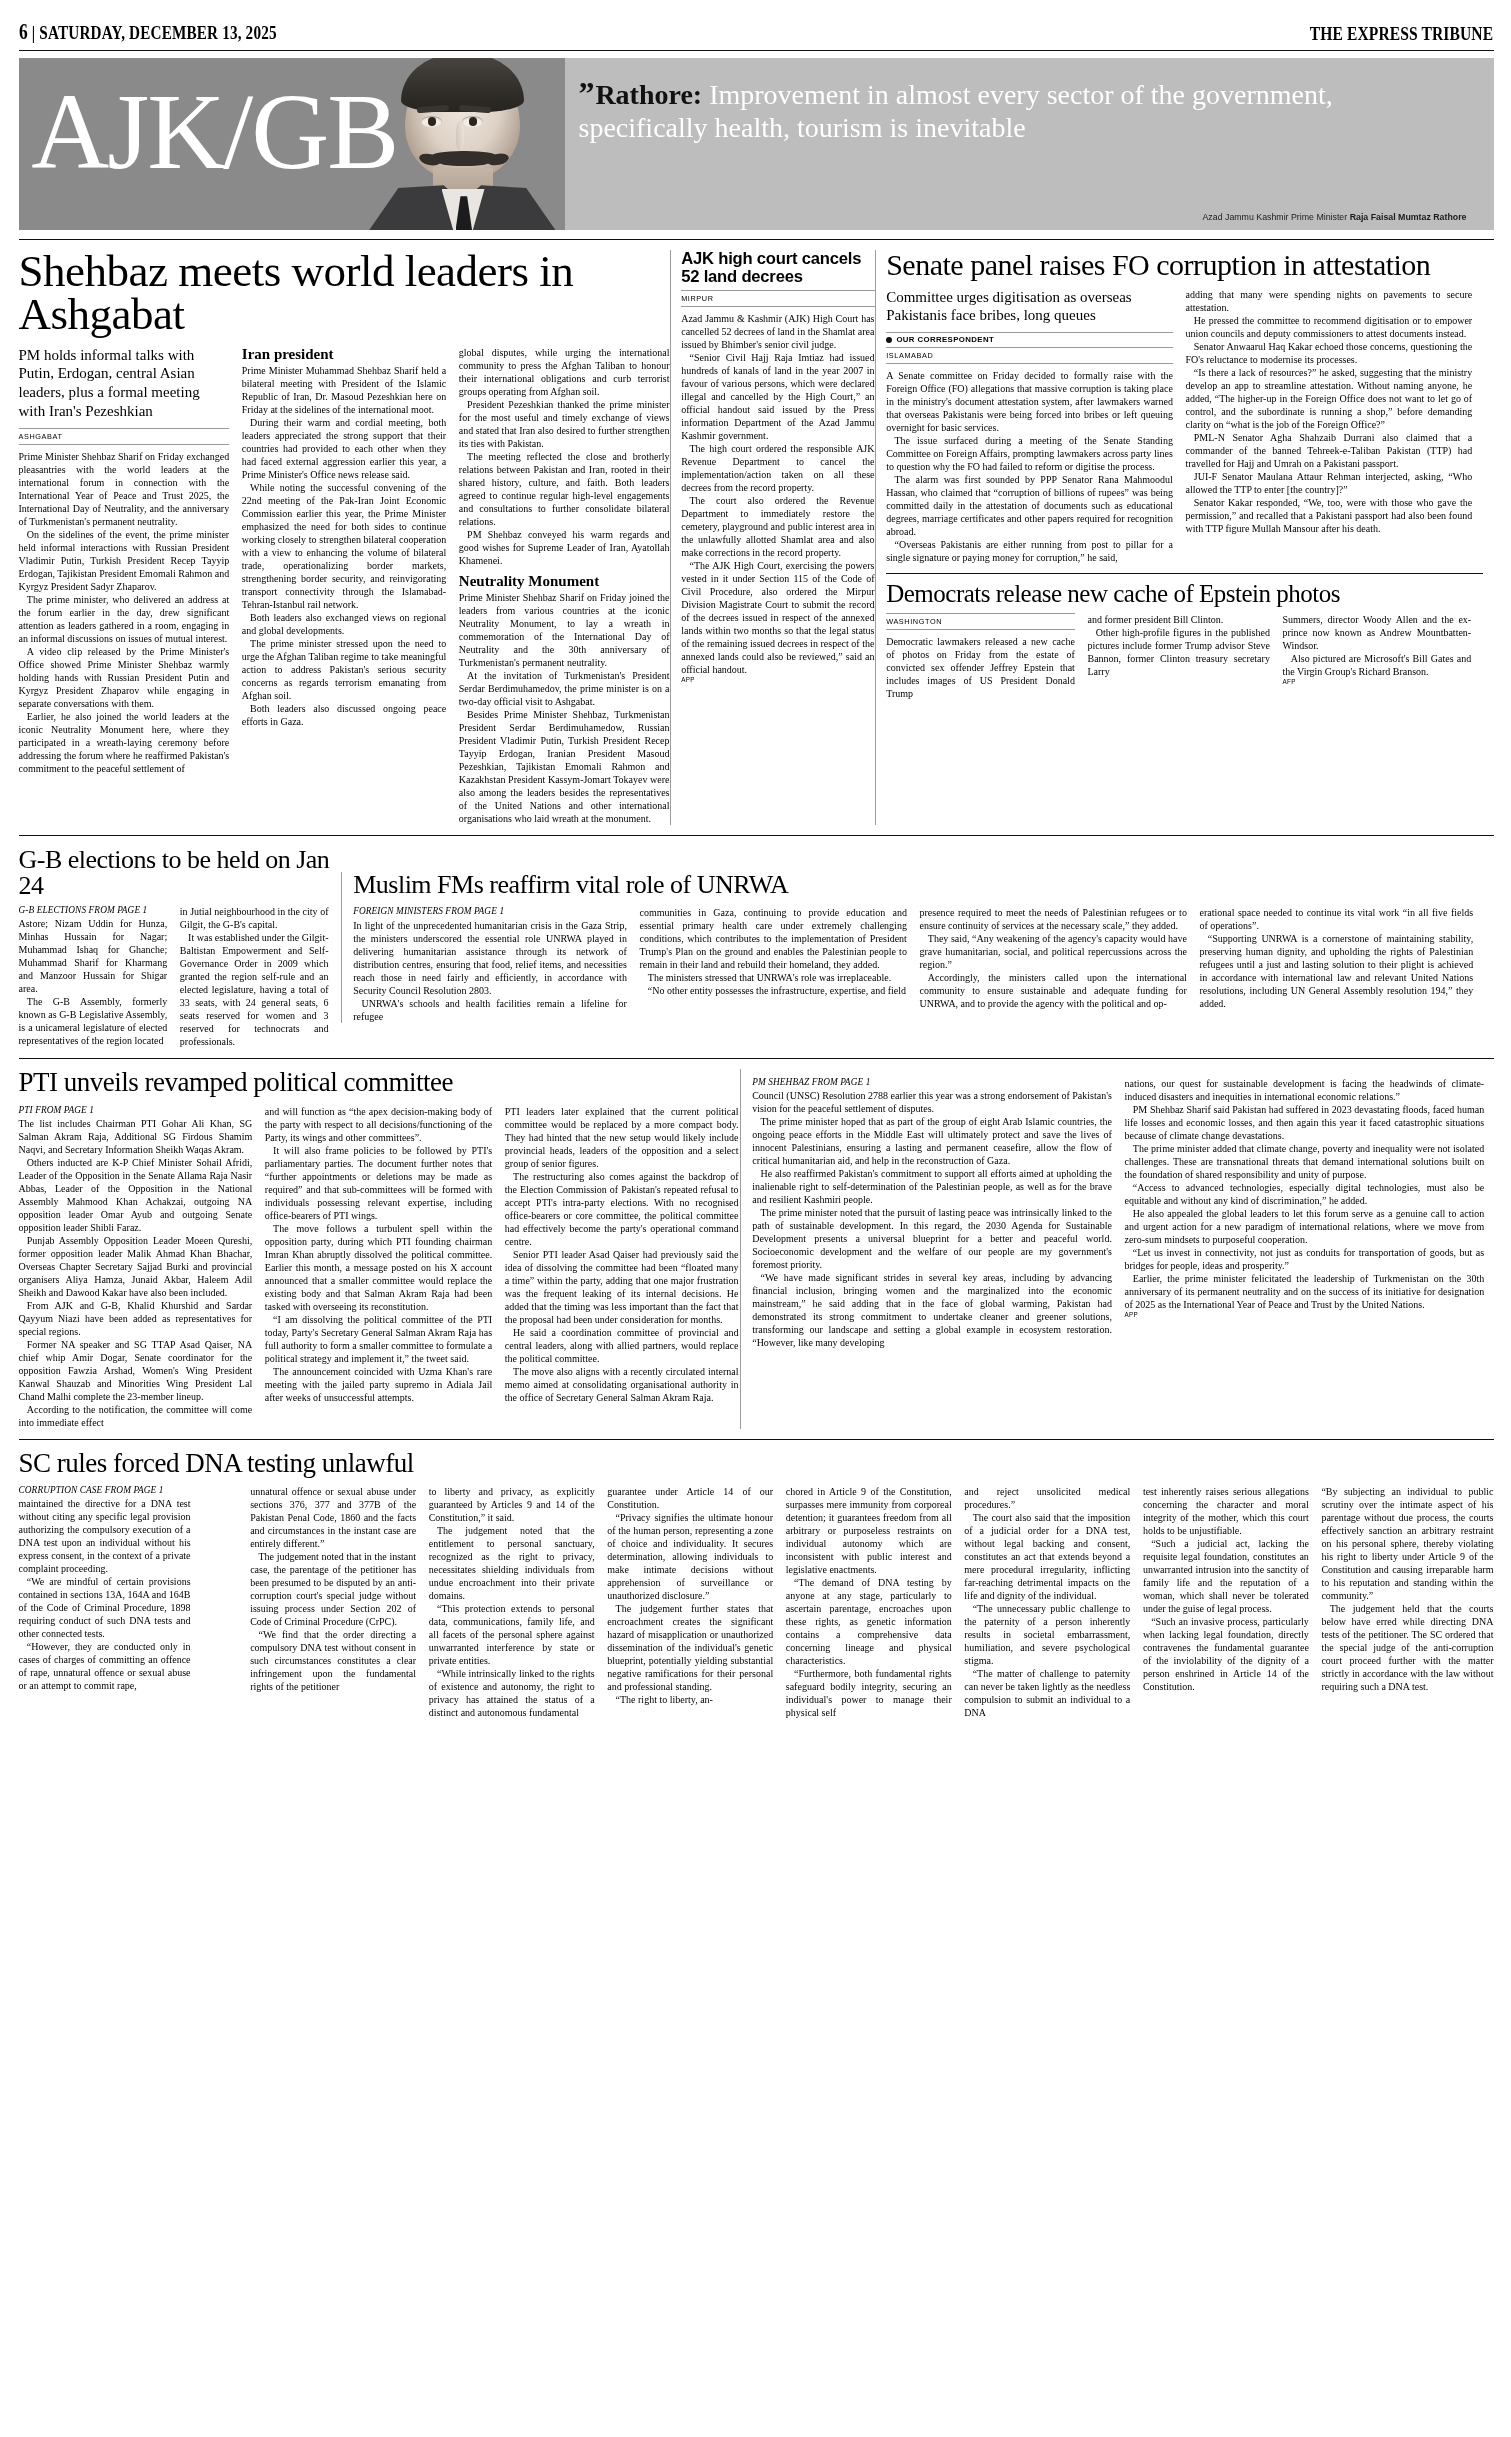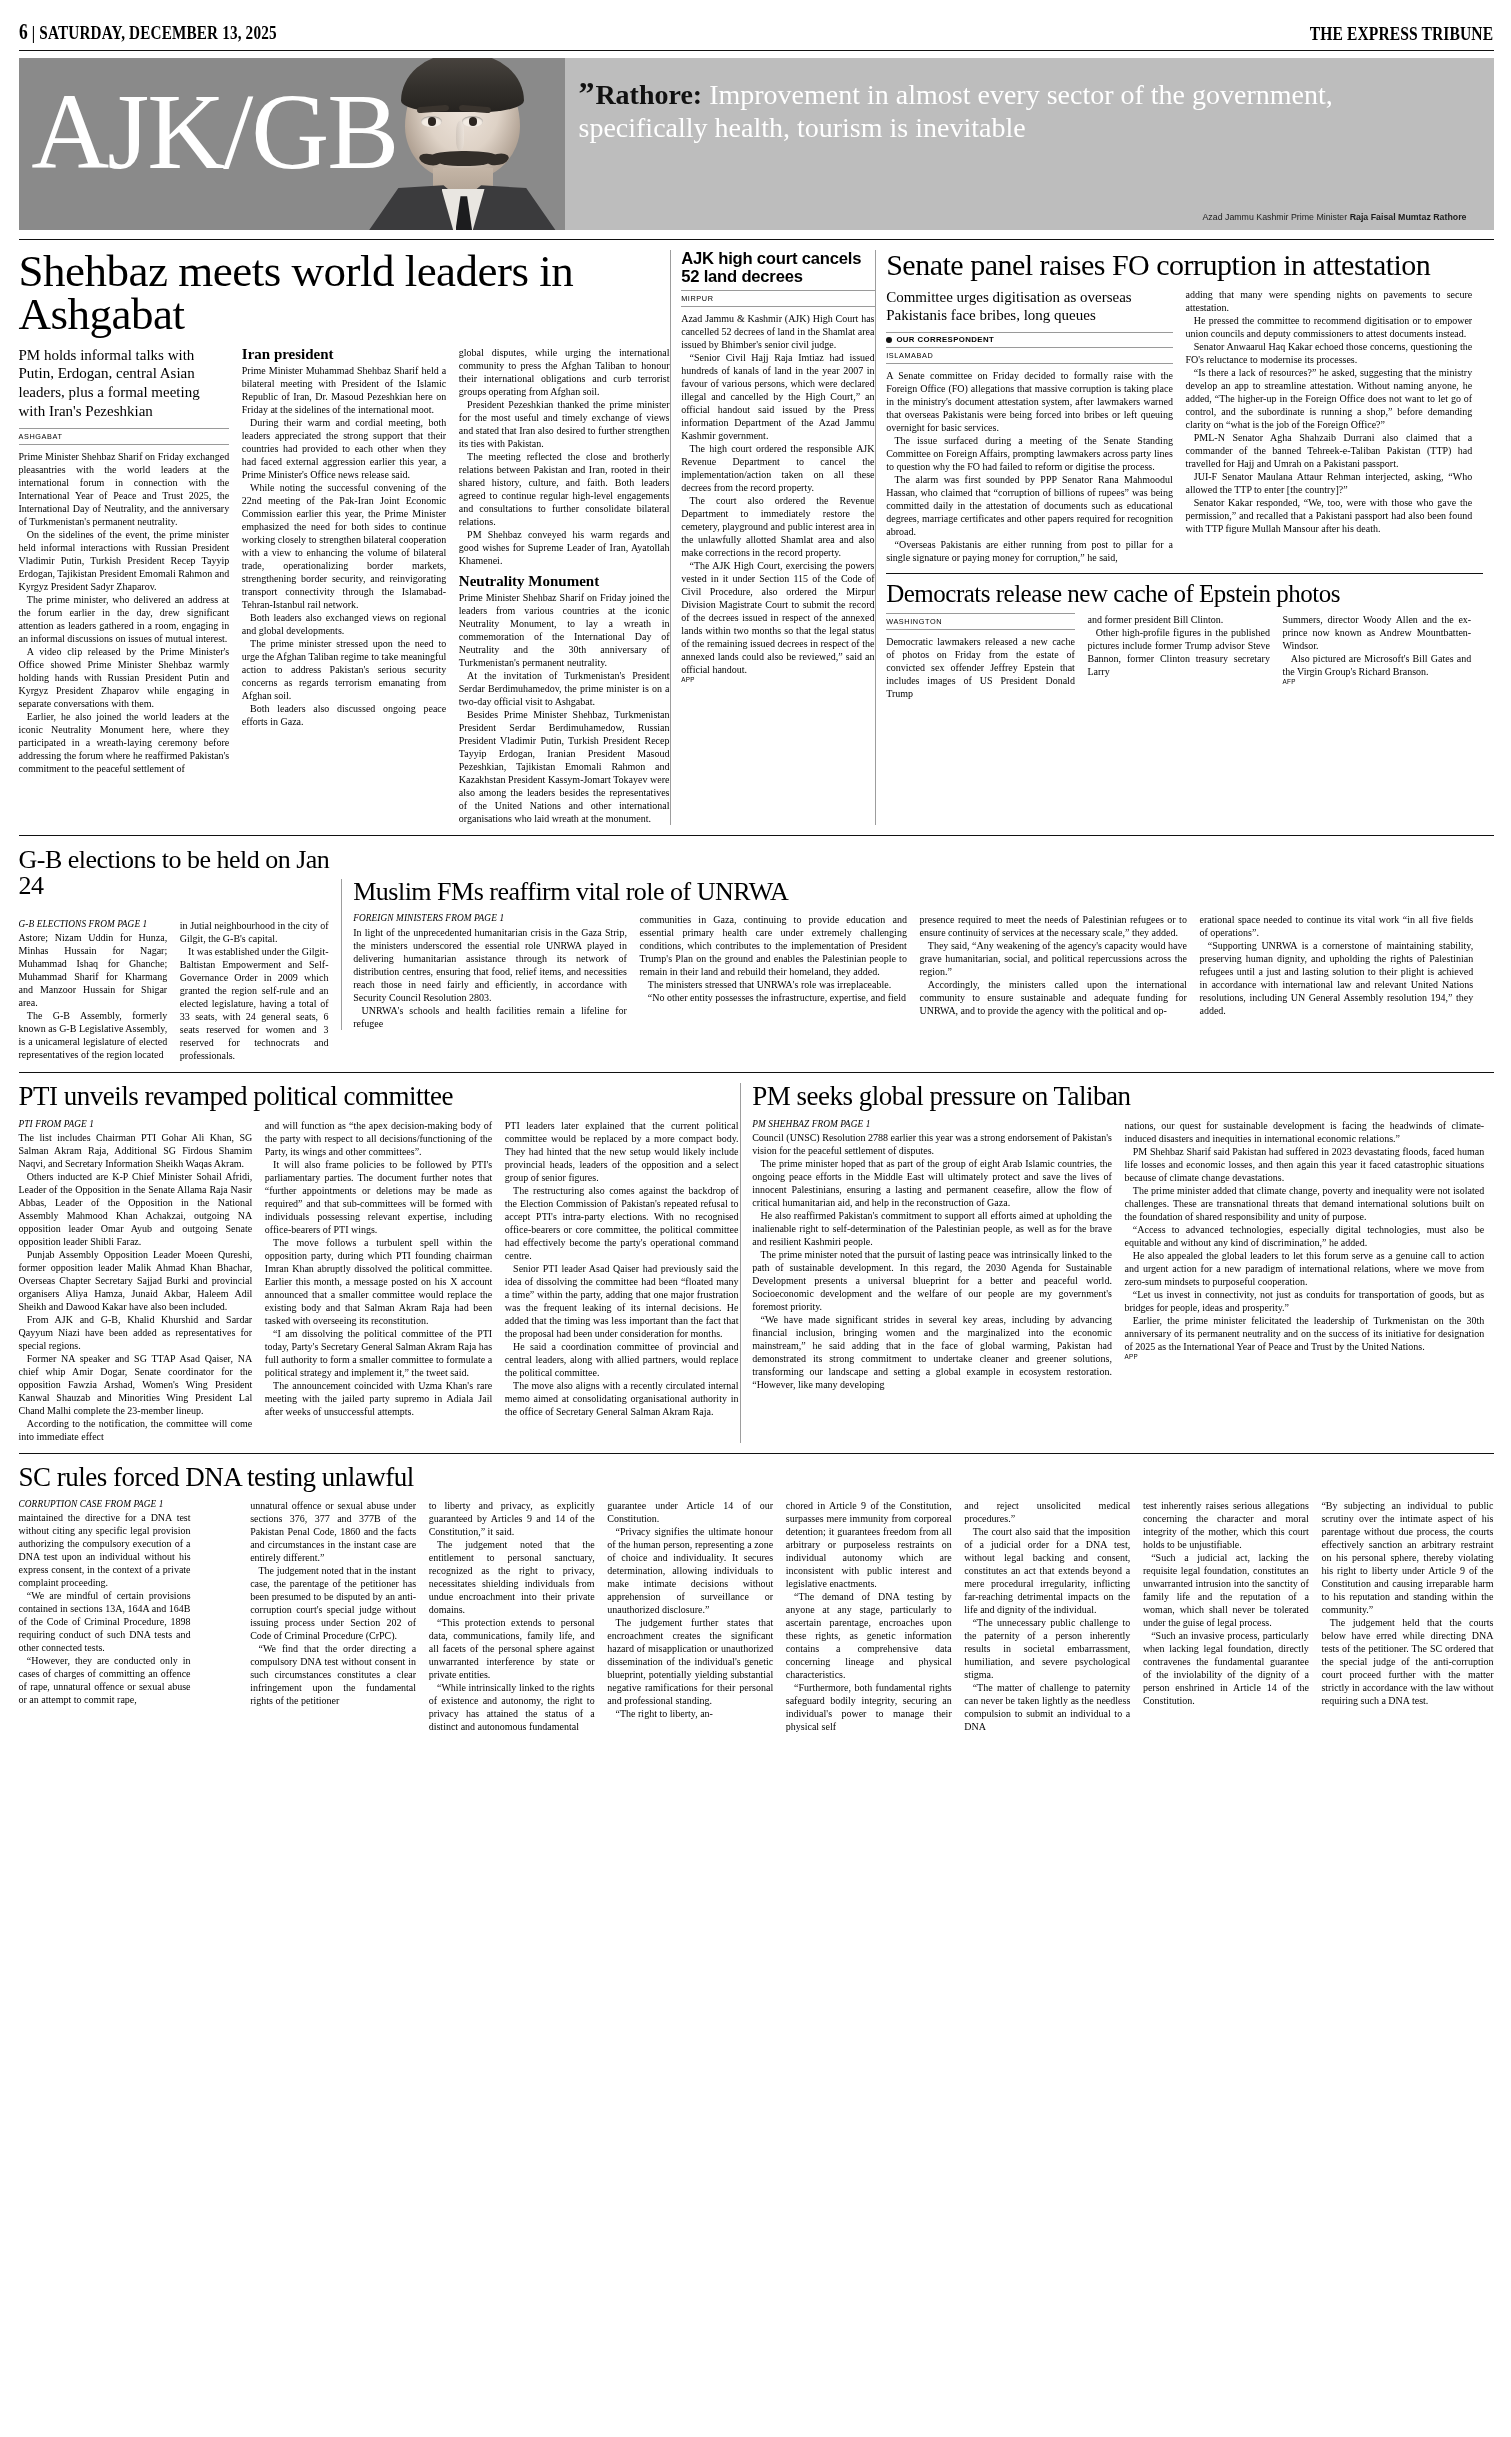--- a/index.html
+++ b/index.html
@@ -289,21 +289,21 @@
         </div>
       </div>
     </div>
   </div>
 
   <div class="sep-h"></div>
 
   <div class="sec2">
     <div class="a">
       <div class="hl h-gb">G-B elections to be held on Jan 24</div>
-      <div class="cols" style="margin-top:19px;">
+      <div class="cols" style="margin-top:5px;">
         <div class="col" style="width:155px;">
           <div class="contfrom">G-B ELECTIONS FROM PAGE 1</div>
           <p class="body first">Astore; Nizam Uddin for Hunza, Minhas Hussain for Nagar; Muhammad Ishaq for Ghanche; Muhammad Sharif for Kharmang and Manzoor Hussain for Shigar area.</p>
           <p class="body">The G-B Assembly, formerly known as G-B Legislative Assembly, is a unicameral legislature of elected representatives of the region located</p>
         </div>
         <div class="col" style="width:155px;">
           <p class="body first">in Jutial neighbourhood in the city of Gilgit, the G-B's capital.</p>
           <p class="body">It was established under the Gilgit-Baltistan Empowerment and Self-Governance Order in 2009 which granted the region self-rule and an elected legislature, having a total of 33 seats, with 24 general seats, 6 seats reserved for women and 3 reserved for technocrats and professionals.</p>
         </div>
       </div>
@@ -361,21 +361,20 @@
           <p class="body first">PTI leaders later explained that the current political committee would be replaced by a more compact body. They had hinted that the new setup would likely include provincial heads, leaders of the opposition and a select group of senior figures.</p>
           <p class="body">The restructuring also comes against the backdrop of the Election Commission of Pakistan's repeated refusal to accept PTI's intra-party elections. With no recognised office-bearers or core committee, the political committee had effectively become the party's operational command centre.</p>
           <p class="body">Senior PTI leader Asad Qaiser had previously said the idea of dissolving the committee had been “floated many a time” within the party, adding that one major frustration was the frequent leaking of its internal decisions. He added that the timing was less important than the fact that the proposal had been under consideration for months.</p>
           <p class="body">He said a coordination committee of provincial and central leaders, along with allied partners, would replace the political committee.</p>
           <p class="body">The move also aligns with a recently circulated internal memo aimed at consolidating organisational authority in the office of Secretary General Salman Akram Raja.</p>
         </div>
       </div>
     </div>
 
     <div class="b vline">
-      <div class="hl h-pm">PM seeks global pressure on Taliban</div>
       <div class="cols" style="margin-top:7.8px;">
         <div class="col" style="width:366px;">
           <div class="contfrom">PM SHEHBAZ FROM PAGE 1</div>
           <p class="body first">Council (UNSC) Resolution 2788 earlier this year was a strong endorsement of Pakistan's vision for the peaceful settlement of disputes.</p>
           <p class="body">The prime minister hoped that as part of the group of eight Arab Islamic countries, the ongoing peace efforts in the Middle East will ultimately protect and save the lives of innocent Palestinians, ensuring a lasting and permanent ceasefire, allow the flow of critical humanitarian aid, and help in the reconstruction of Gaza.</p>
           <p class="body">He also reaffirmed Pakistan's commitment to support all efforts aimed at upholding the inalienable right to self-determination of the Palestinian people, as well as for the brave and resilient Kashmiri people.</p>
           <p class="body">The prime minister noted that the pursuit of lasting peace was intrinsically linked to the path of sustainable development. In this regard, the 2030 Agenda for Sustainable Development presents a universal blueprint for a better and peaceful world. Socioeconomic development and the welfare of our people are my government's foremost priority.</p>
           <p class="body">“We have made significant strides in several key areas, including by advancing financial inclusion, bringing women and the marginalized into the economic mainstream,” he said adding that in the face of global warming, Pakistan had demonstrated its strong commitment to undertake cleaner and greener solutions, transforming our landscape and setting a global example in ecosystem restoration. “However, like many developing</p>
         </div>
         <div class="col" style="width:366px;">

